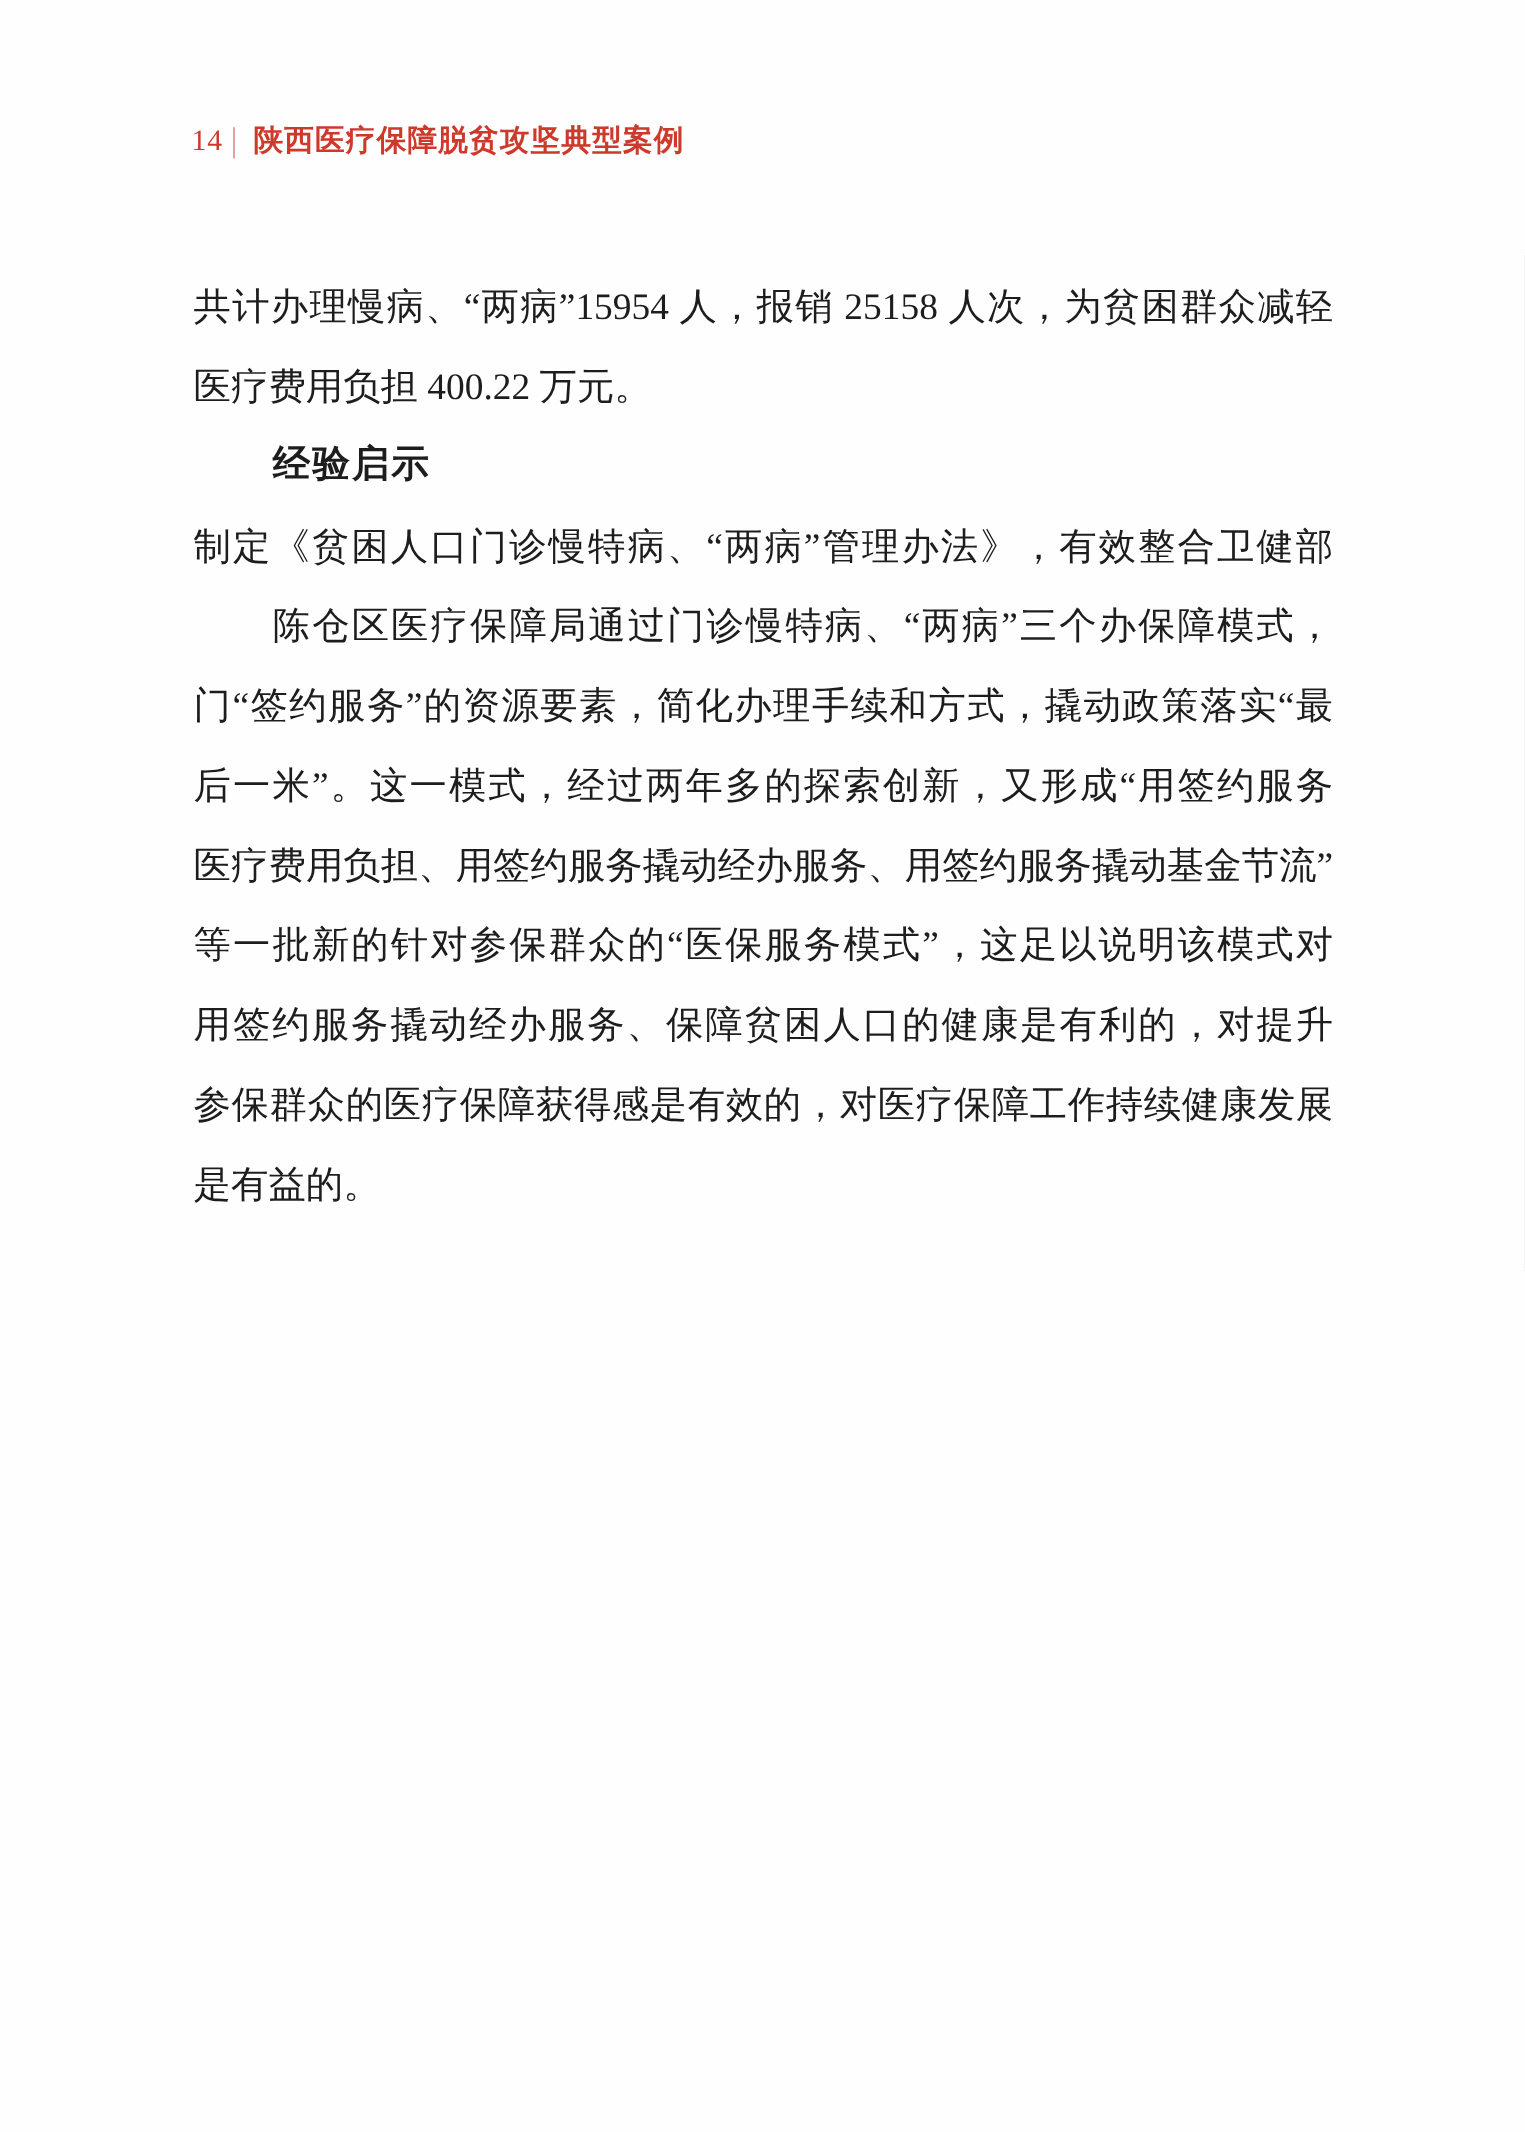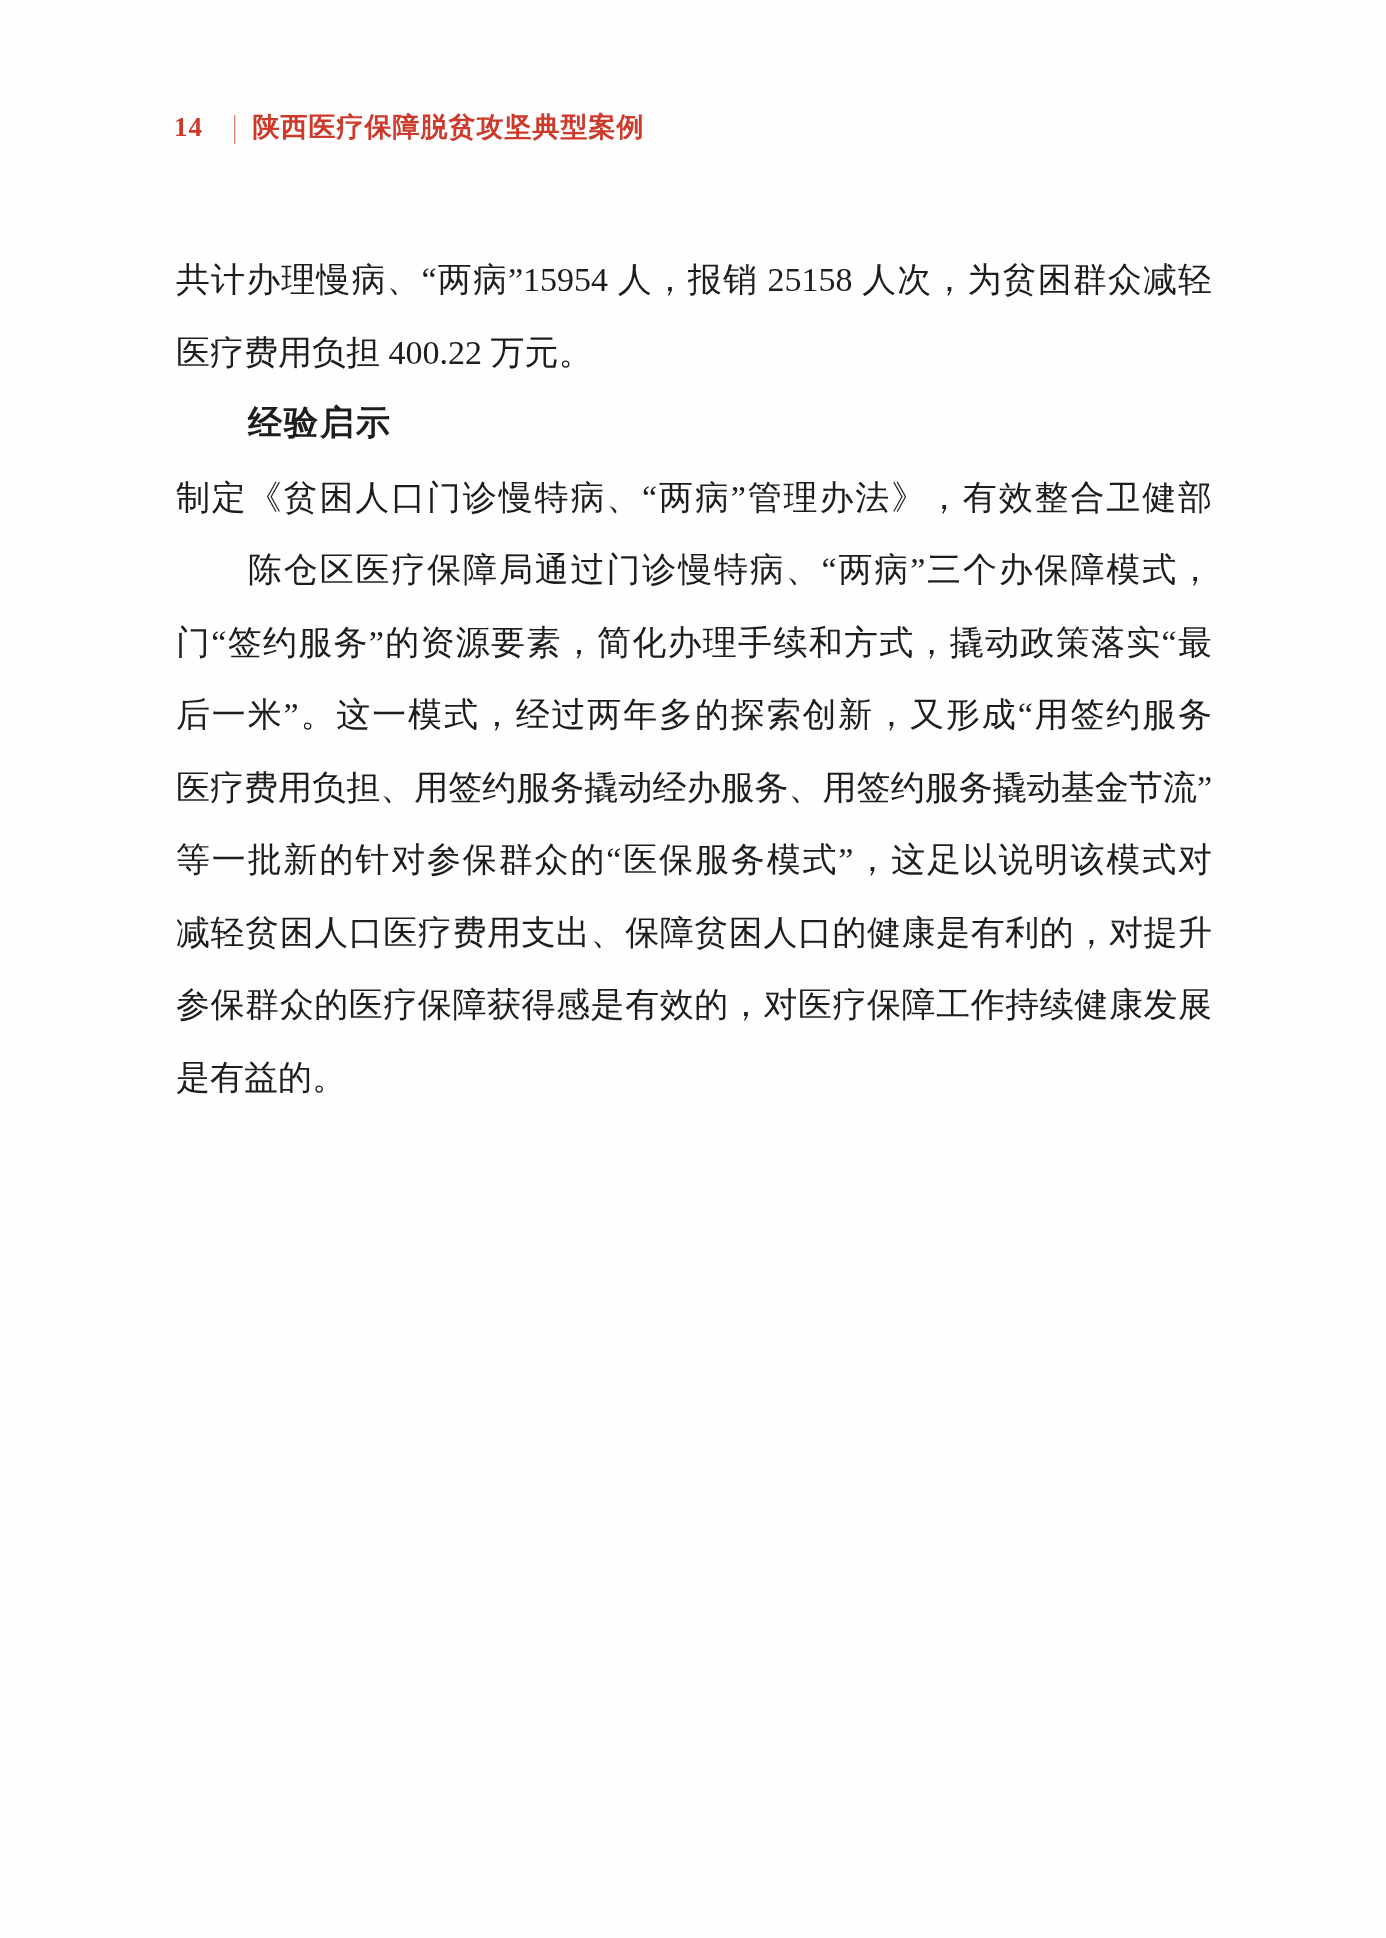--- a/index.html
+++ b/index.html
@@ -24,22 +24,21 @@
     display: flex;
     align-items: baseline;
     color: #cd3a2c;
     font-size: 27px;
     line-height: 34px;
     letter-spacing: 1px;
     white-space: nowrap;
   }
   .running-header .pagenum {
     font-family: "Liberation Serif", "DejaVu Serif", serif;
-    margin-right: 29px;
-    font-weight: bold;
+    margin-right: 7px;
   }
   .running-header .divider {
     color: #e2847a;
     font-weight: 300;
     margin-right: 14px;
     transform: scaleY(1.15);
     display: inline-block;
   }
   .running-header .title {
     font-weight: 600;
@@ -91,18 +90,18 @@
   <div class="text-block">
     <div class="line justify">共计办理慢病、“两病”15954 人，报销 25158 人次，为贫困群众减轻</div>
     <div class="line">医疗费用负担 400.22 万元。</div>
     <div class="line indent heading">经验启示</div>
     <div class="line justify">制定《贫困人口门诊慢特病、“两病”管理办法》，有效整合卫健部</div>
     <div class="line indent justify">陈仓区医疗保障局通过门诊慢特病、“两病”三个办保障模式，</div>
     <div class="line justify">门“签约服务”的资源要素，简化办理手续和方式，撬动政策落实“最</div>
     <div class="line justify">后一米”。这一模式，经过两年多的探索创新，又形成“用签约服务</div>
     <div class="line justify">医疗费用负担、用签约服务撬动经办服务、用签约服务撬动基金节流”</div>
     <div class="line justify">等一批新的针对参保群众的“医保服务模式”，这足以说明该模式对</div>
-    <div class="line justify">减轻贫困人口医疗费用支出、保障贫困人口的健康是有利的，对提升</div>
+    <div class="line justify">用签约服务撬动经办服务、保障贫困人口的健康是有利的，对提升</div>
     <div class="line justify">参保群众的医疗保障获得感是有效的，对医疗保障工作持续健康发展</div>
     <div class="line">是有益的。</div>
   </div>
 
 </div>
 
 </body></html>

